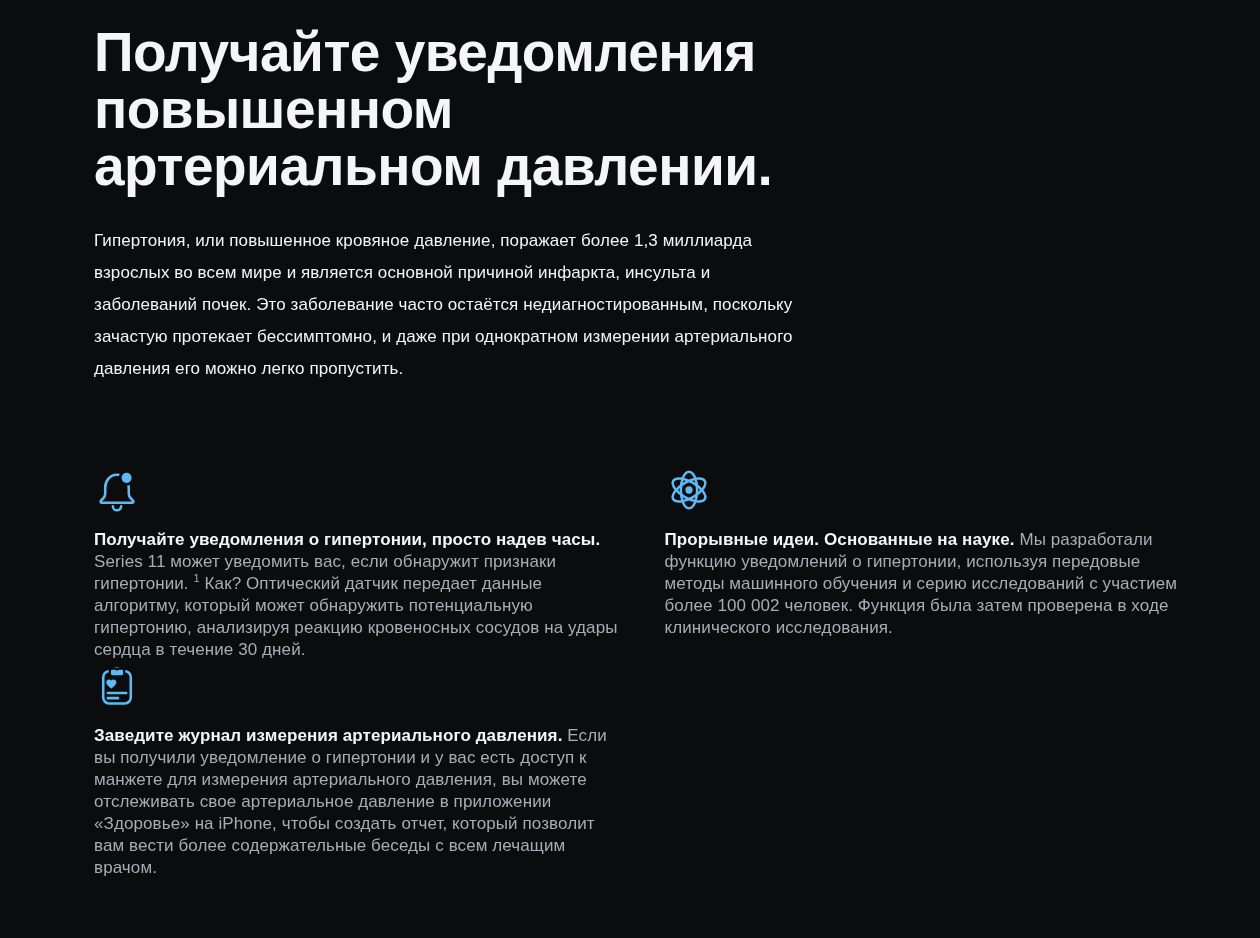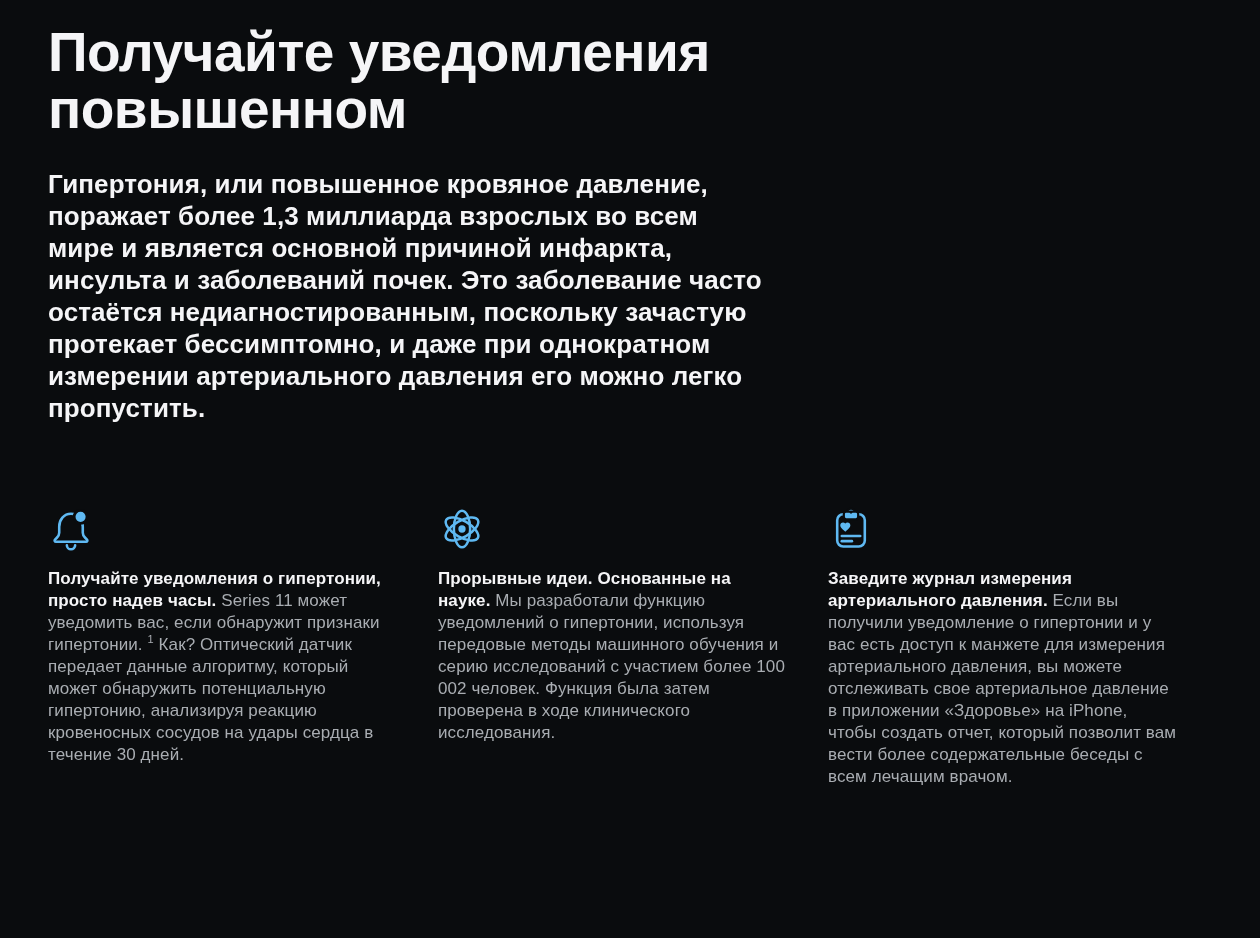--- a/index.html
+++ b/index.html
@@ -9,43 +9,43 @@
     --body:#a9adb2;
   }
   *{box-sizing:border-box;}
   html,body{margin:0;padding:0;}
   body{
     width:1260px;height:938px;overflow:hidden;
     background:var(--bg);
     font-family:"Liberation Sans", sans-serif;
     -webkit-font-smoothing:antialiased;
   }
-  .page{padding:24px 65px 0 48px;}
+  .page{padding:24px 65px 0 94px;}
   h1{
     margin:0;
     font-size:55px;
     line-height:57px;
     font-weight:700;
     letter-spacing:-0.5px;
     color:var(--heading);
   }
   h1 .line{display:block;}
   .intro{
     margin:30px 0 0;
     max-width:718px;
-    font-size:26px;
+    font-size:17px;
     line-height:32px;
-    font-weight:700;
+    font-weight:400;
     letter-spacing:0.1px;
     color:var(--heading);
   }
   .features{
     margin-top:80px;
     display:grid;
-    grid-template-columns:repeat(3,1fr);
+    grid-template-columns:repeat(2,1fr);
     column-gap:40px;
     max-width:1130px;
   }
   .feature .icon{
     display:block;
     height:50px;
     margin-bottom:14px;
     color:var(--accent);
   }
   .feature p{
@@ -76,20 +76,21 @@
   .ln{stroke:var(--accent);stroke-width:2.8;stroke-linecap:round;}
 </style>
 </head>
 <body>
 
 <div class="page">
 
   <h1>
     <span class="line">Получайте уведомления</span>
     <span class="line">повышенном</span>
+    <span class="line">артериальном давлении.</span>
   </h1>
 
   <p class="intro">Гипертония, или повышенное кровяное давление, поражает более 1,3 миллиарда взрослых во всем мире и является основной причиной инфаркта, инсульта и заболеваний почек. Это заболевание часто остаётся недиагностированным, поскольку зачастую протекает бессимптомно, и даже при однократном измерении артериального давления его можно легко пропустить.</p>
 
   <div class="features">
 
     <div class="feature">
       <span class="icon">
         <svg width="46" height="50" viewBox="0 0 50 50" aria-hidden="true">
           <path class="st" d="M25 8.5 C17.2 8.5 12.2 14.8 12.2 22.5 L12.2 29 C12.2 31.2 11.2 32.9 9.6 34.5 L7.6 36.5 C6.7 37.4 7.3 38.9 8.6 38.9 L41.4 38.9 C42.7 38.9 43.3 37.4 42.4 36.5 L40.4 34.5 C38.8 32.9 37.8 31.2 37.8 29 L37.8 22.5 C37.8 14.8 32.8 8.5 25 8.5 Z"></path>

